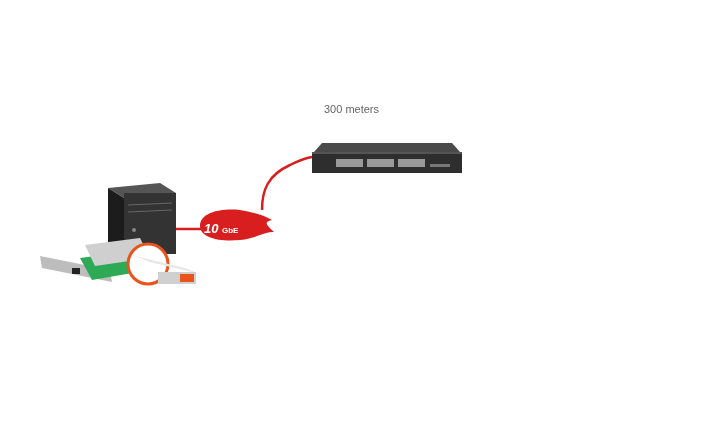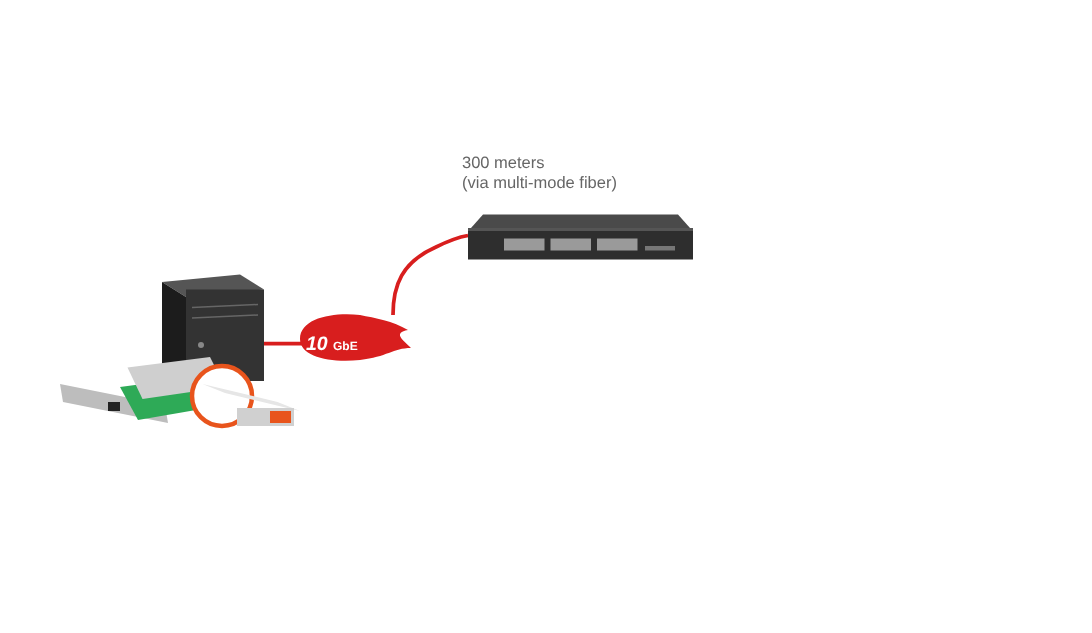--- a/index.html
+++ b/index.html
@@ -1,25 +1,24 @@
 <!DOCTYPE html>
 <html><head>
   <meta charset="utf-8">
   <style>
     html,body{margin:0;padding:0;background:#ffffff;}
     body{width:728px;height:422px;position:relative;overflow:hidden;font-family:"Liberation Sans",sans-serif;}
-    .label{position:absolute;left:308px;top:103px;font-size:11px;line-height:13px;color:#666666;}
+    .label{position:absolute;left:324px;top:103px;font-size:11px;line-height:13px;color:#666666;}
     svg{position:absolute;left:0;top:0;}
   </style>
 </head>
 <body>
 
 <div class="label">
   <div>300 meters</div>
-  <div>(via multi-mode fiber)</div>
 </div>
 
 <svg width="728" height="422" viewBox="0 0 728 422">
 
   <path d="M172 229 L205 229 M262 210 C262 190 268 175 290 165 C300 160 306 158 312 157" stroke="#d81e1e" stroke-width="2.5" fill="none"></path>
 
   <g>
     <polygon points="322,143 452,143 460,152 314,152" fill="#4a4a4a"></polygon>
     <rect x="312" y="152" width="150" height="21" fill="#2e2e2e"></rect>
     <rect x="312" y="152" width="150" height="2" fill="#555"></rect>

